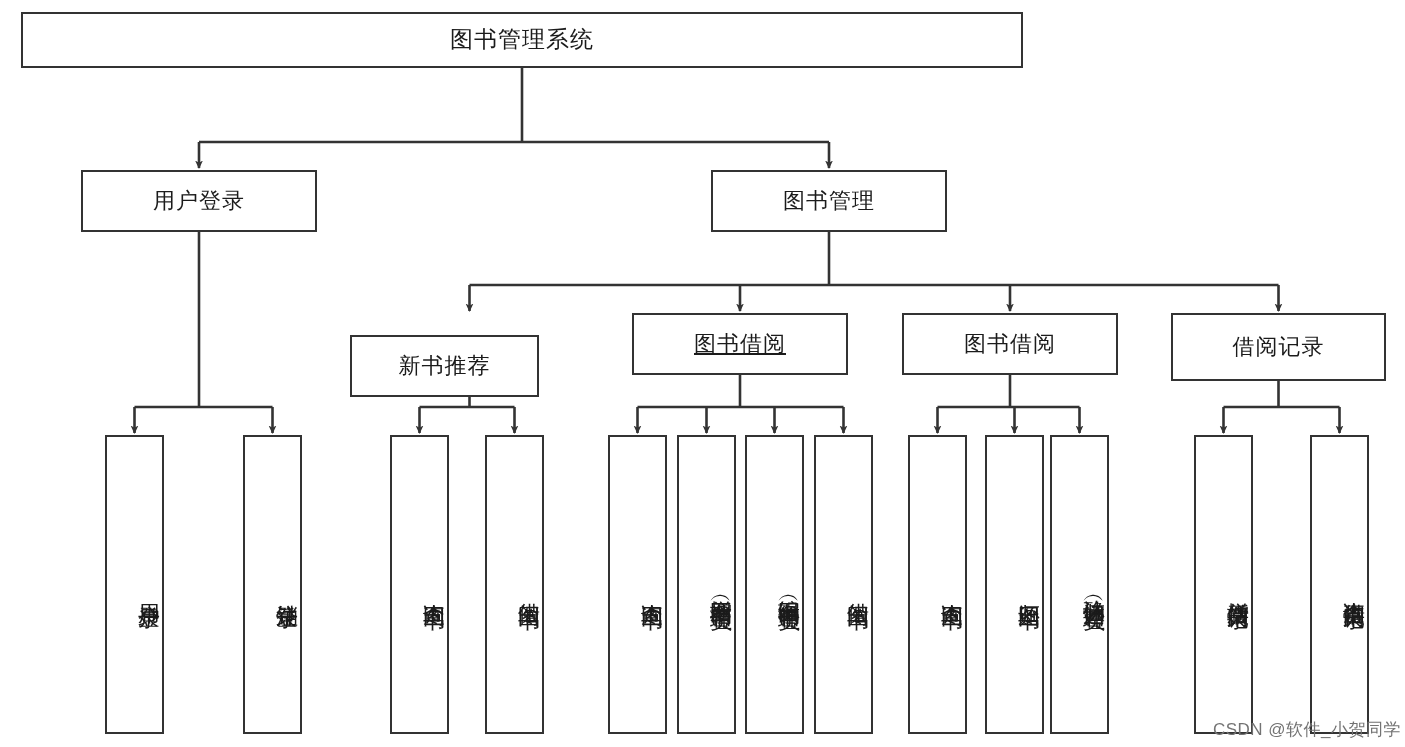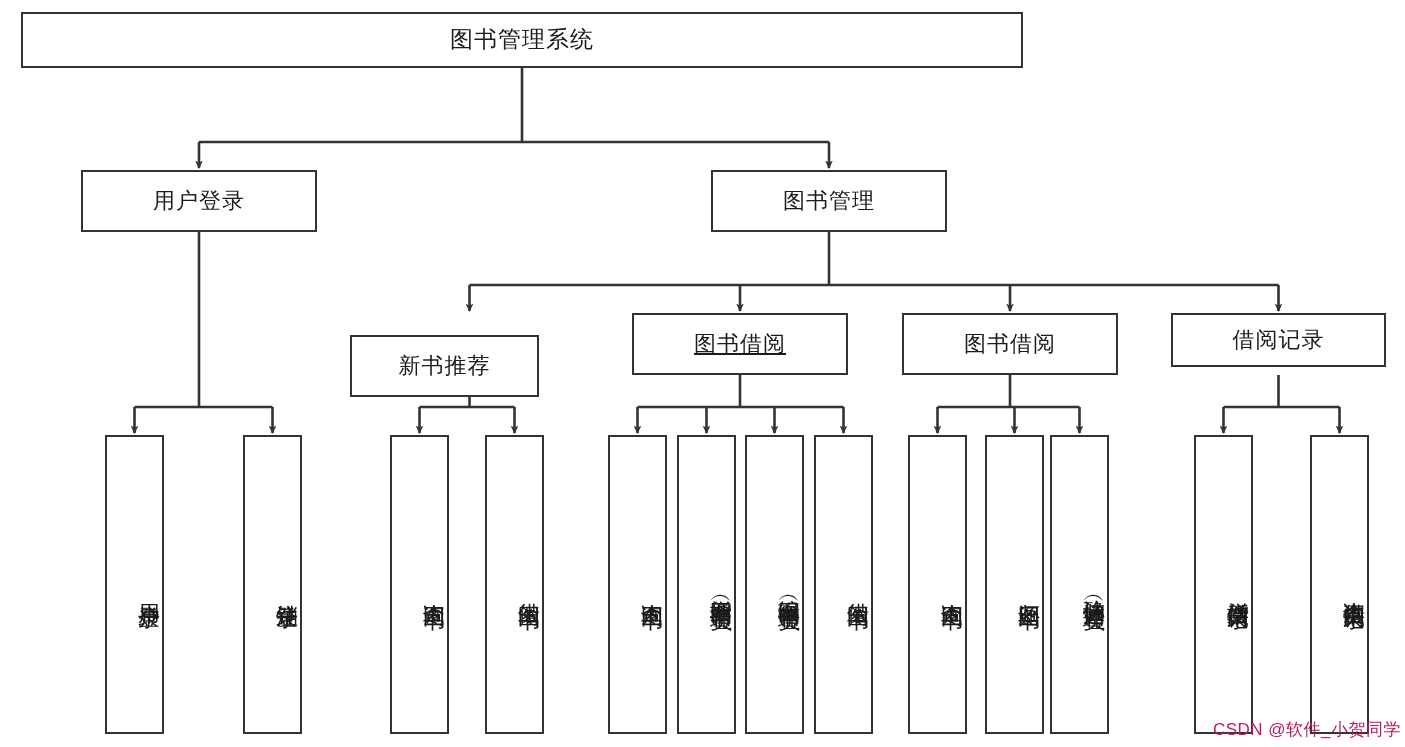--- a/index.html
+++ b/index.html
@@ -58,21 +58,21 @@
   .node.v .vtext {
     writing-mode: vertical-rl;
     text-orientation: upright;
     display: block;
   }
   .watermark {
     position: absolute;
     right: 12px;
     bottom: 6px;
     font-size: 17px;
-    color: #be185d;
+    color: #737373;
     letter-spacing: 0.5px;
     z-index: 3;
     white-space: nowrap;
   }
 </style>
 </head>
 <body>
 
 <div id="canvas">
   <svg id="edges" viewBox="0 0 1405 747">
@@ -127,21 +127,21 @@
       </div>
       <div class="node h" style="left: 350px; top: 313px; width: 189px; height: 62px; margin-top: 22px;">
         <span>新书推荐</span>
       </div>
       <div class="node h" style="left: 632px; top: 313px; width: 216px; height: 62px; text-decoration: underline;">
         <span>图书借阅</span>
       </div>
       <div class="node h" style="left: 902px; top: 313px; width: 216px; height: 62px;">
         <span>图书借阅</span>
       </div>
-      <div class="node h" style="left: 1171px; top: 313px; width: 215px; height: 54px;">
+      <div class="node h" style="left: 1171px; top: 313px; width: 215px; height: 68px;">
         <span>借阅记录</span>
       </div>
       <div class="node v" style="left: 105px; top: 435px; width: 59px; height: 299px;">
         <span class="vtext">用户登录</span>
       </div>
       <div class="node v" style="left: 243px; top: 435px; width: 59px; height: 299px;">
         <span class="vtext">注销登录</span>
       </div>
       <div class="node v" style="left: 390px; top: 435px; width: 59px; height: 299px;">
         <span class="vtext">查询图书</span>

